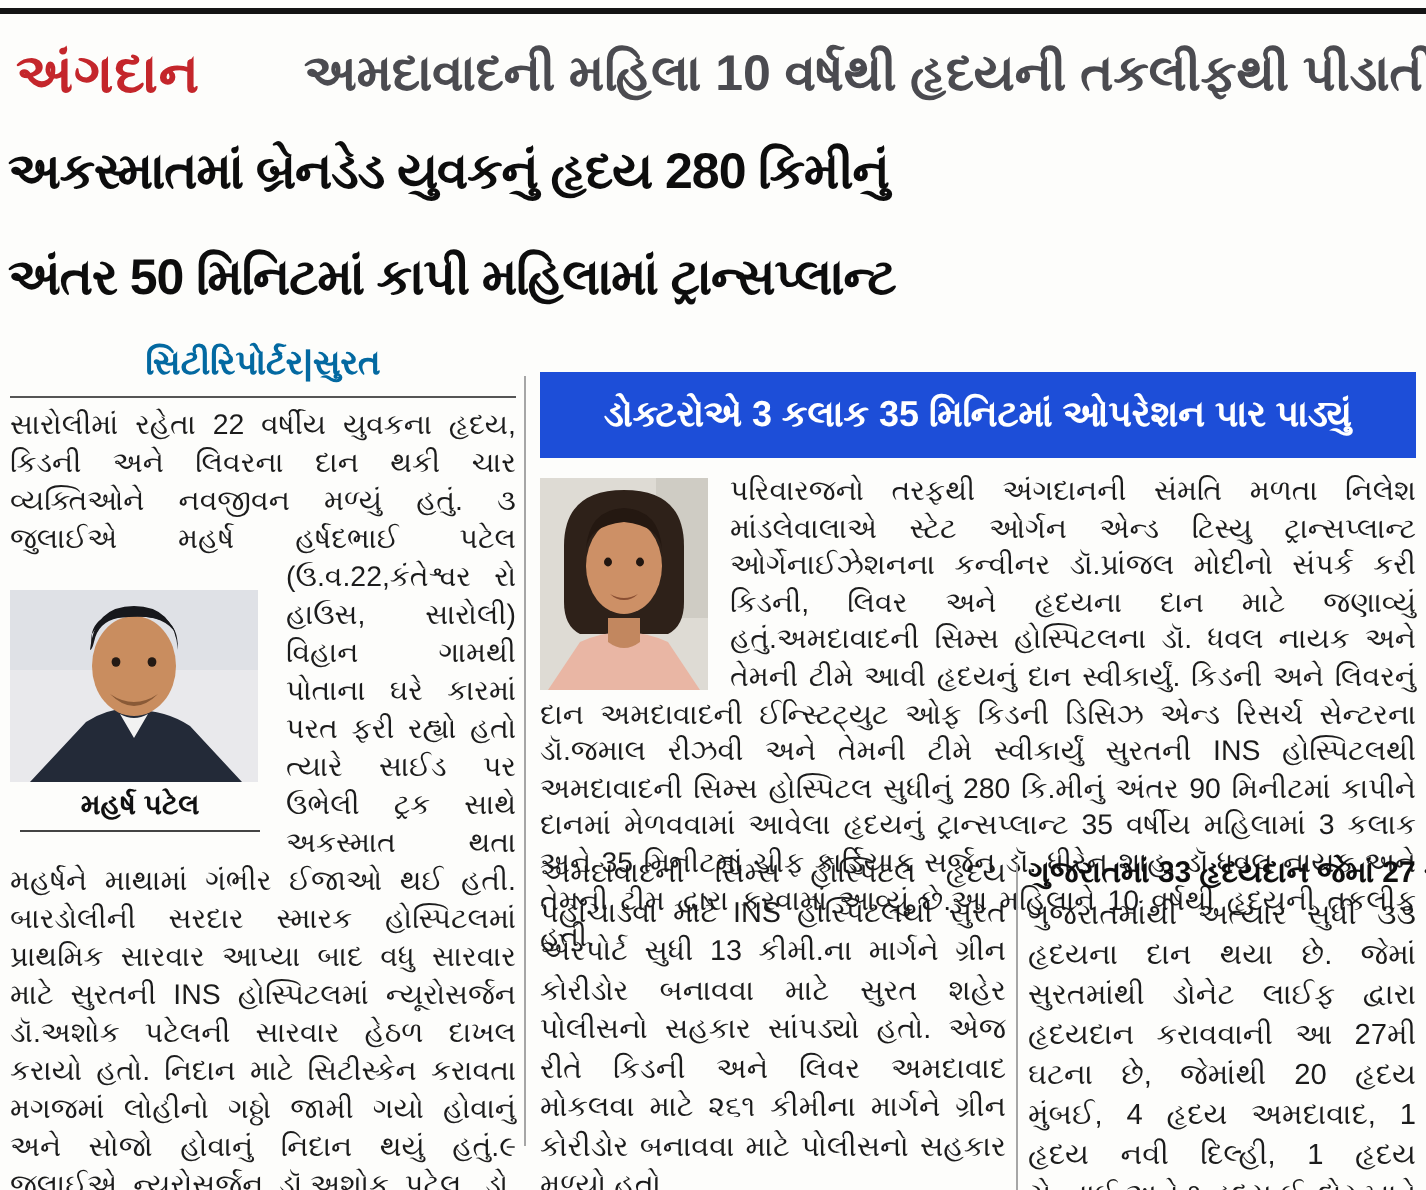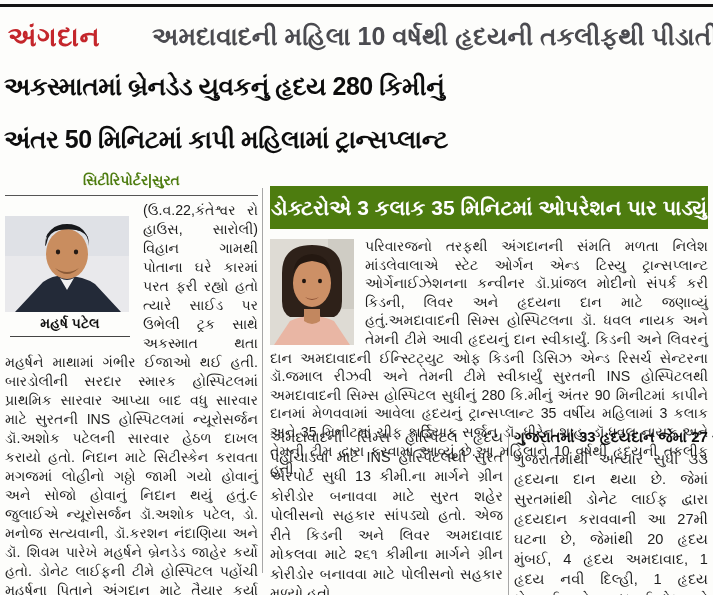--- a/index.html
+++ b/index.html
@@ -16,35 +16,35 @@
   .kicker-divider { width:2px; height:30px; background:#9a9a9a; }
   .kicker-text { font-size:25px; font-weight:bold; color:#4b4b50; white-space:nowrap; }
 
   
   .headline { position:absolute; left:4px; top:60px; width:706px; }
   .headline div { font-size:25px; font-weight:bold; color:#0d0d0d; line-height:53px;
                   letter-spacing:-0.5px; white-space:nowrap; }
 
   
   .leftcol { position:absolute; left:5px; top:172px; width:253px; }
-  .byline { text-align:center; font-size:14px; font-weight:bold; color:#4d7c0f; padding-bottom:6px; }
+  .byline { text-align:center; font-size:17px; font-weight:bold; color:#0369a1; padding-bottom:6px; }
   .byline-rule { border-top:1.5px solid #555; margin-bottom:5px; }
   .leftcol .body { font-size:14.2px; line-height:19px; text-align:justify; color:#1c1c1c; }
 
   .photo-fig { float:left; width:130px; margin:15px 8px 2px 0; display:block; text-align:center; }
   .photo-fig svg { display:block; width:124px; height:96px; }
   .photo-cap { display:block; font-size:14px; font-weight:bold; color:#111; padding:2px 0 3px 0; }
   .cap-rule { display:block; border-top:1.5px solid #444; width:120px; margin:0 auto; }
 
   
   .vdiv-main { position:absolute; left:262px; top:188px; width:1px; height:385px; background:#a6a6a6; }
 
   
   .rightsec { position:absolute; left:270px; top:186px; width:438px; }
-  .banner { background:#4d7c0f; color:#ffffff; font-size:21px; font-weight:bold;
+  .banner { background:#1d4ed8; color:#ffffff; font-size:18px; font-weight:bold;
             text-align:center; height:43px; line-height:43px; white-space:nowrap; overflow:hidden; }
   .subarticle { margin-top:8px; font-size:14.2px; line-height:18.6px; text-align:justify; color:#1c1c1c; }
   .woman-fig { float:left; width:86px; margin:2px 9px 2px 0; display:block; }
   .woman-fig svg { display:block; width:84px; height:106px; }
 
   
   .bottomrow { position:absolute; left:270px; top:428px; width:438px; display:flex; }
   .bcol1 { width:233px; }
   .bcol2 { width:194px; }
   .bcol-divider { width:1px; background:#a6a6a6; margin:4px 5px 0 5px; }
@@ -69,20 +69,21 @@
 
   <div class="headline">
     <div>અકસ્માતમાં બ્રેનડેડ યુવકનું હૃદય 280 કિમીનું</div>
     <div>અંતર 50 મિનિટમાં કાપી મહિલામાં ટ્રાન્સપ્લાન્ટ</div>
   </div>
 
   <div class="leftcol">
     <div class="byline">સિટીરિપોર્ટર|સુરત</div>
     <div class="byline-rule"></div>
     <p class="body">
+      <span>સારોલીમાં રહેતા 22 વર્ષીય યુવકના હૃદય, કિડની અને લિવરના દાન થકી ચાર વ્યક્તિઓને નવજીવન મળ્યું હતું. ૩ જુલાઈએ મહર્ષ હર્ષદભાઈ પટેલ</span>
       <span class="photo-fig">
         <svg viewBox="0 0 124 96" preserveAspectRatio="none">
           <rect x="0" y="0" width="124" height="96" fill="#e9e9ec"></rect>
           <rect x="0" y="0" width="124" height="40" fill="#dfe1e6"></rect>
           <path d="M10 96 L38 66 Q50 58 62 60 Q78 60 90 68 L116 96 Z" fill="#232a38"></path>
           <path d="M55 62 L62 74 L69 62 Q62 66 55 62 Z" fill="#f2f2f2"></path>
           <ellipse cx="62" cy="38" rx="21" ry="25" fill="#c98d5f"></ellipse>
           <path d="M40 30 Q42 8 62 8 Q82 8 84 30 Q84 18 78 16 Q70 12 54 14 Q44 16 42 26 Q41 30 40 30 Z" fill="#17181c"></path>
           <path d="M41 28 Q38 12 62 9 Q85 12 83 28 L83 22 Q78 13 62 13 Q46 13 41 22 Z" fill="#17181c"></path>
           <path d="M50 52 Q62 60 74 52 Q68 58 62 58 Q56 58 50 52 Z" fill="#8a5a37"></path>

